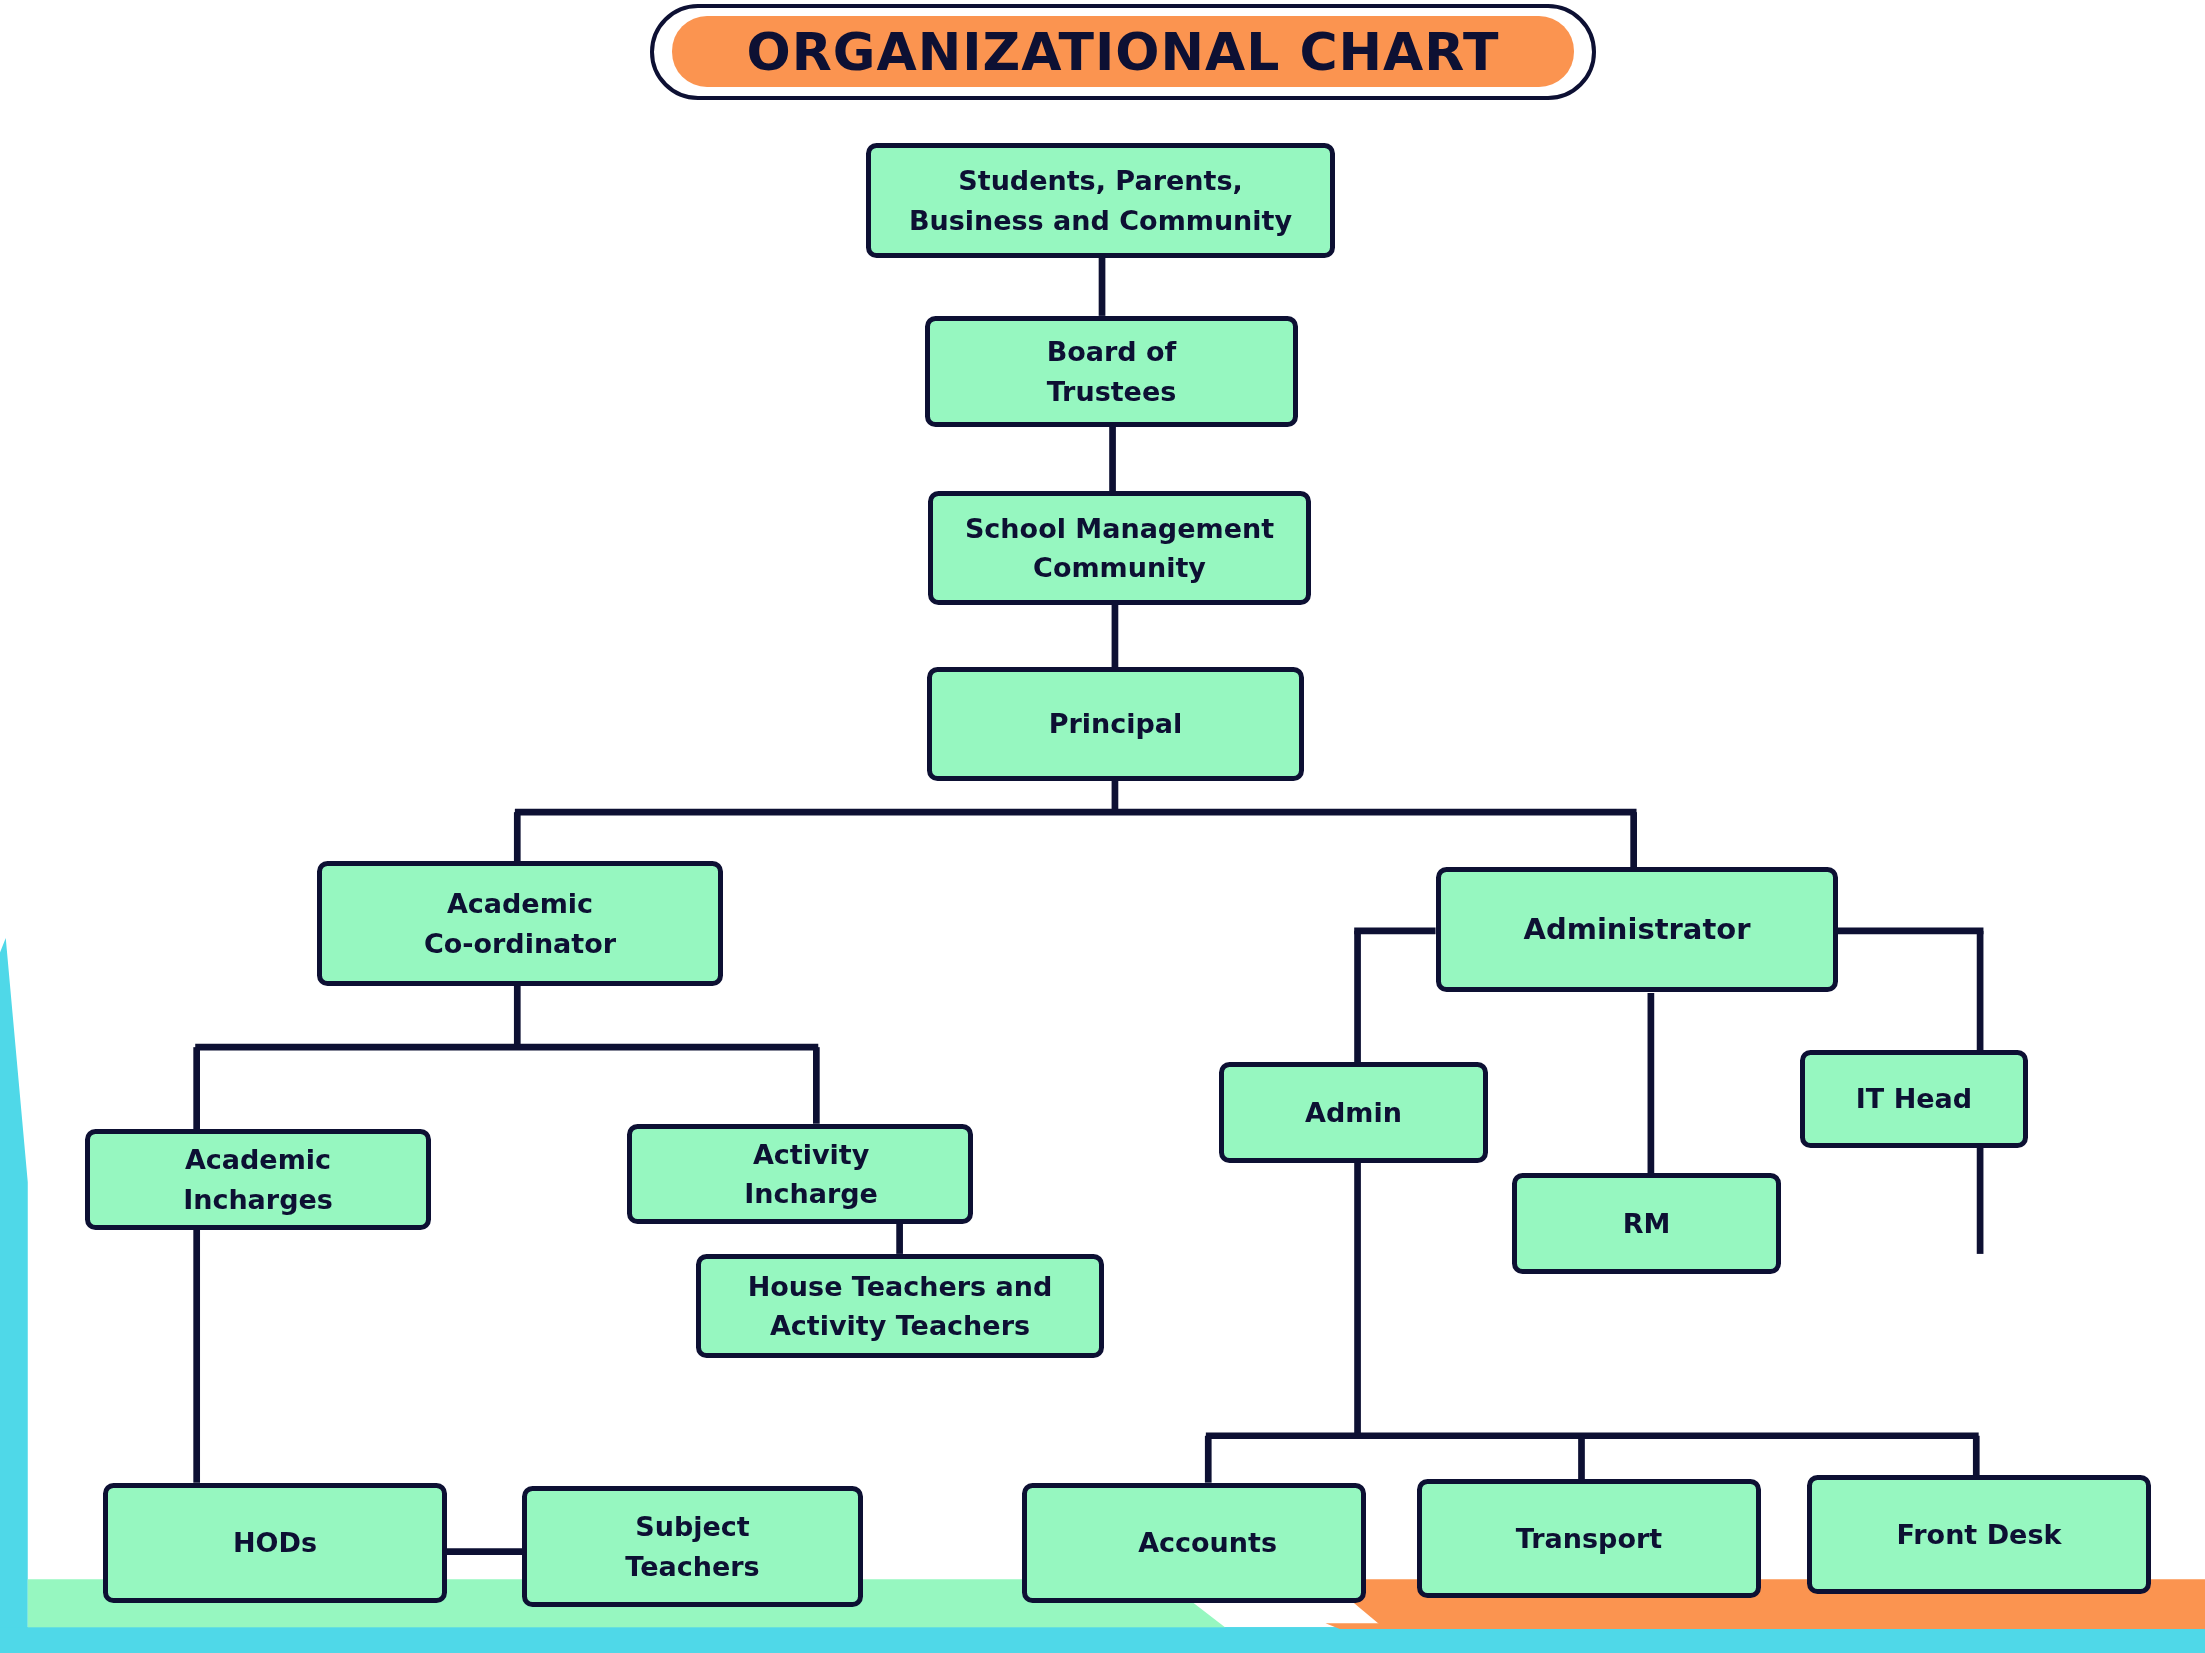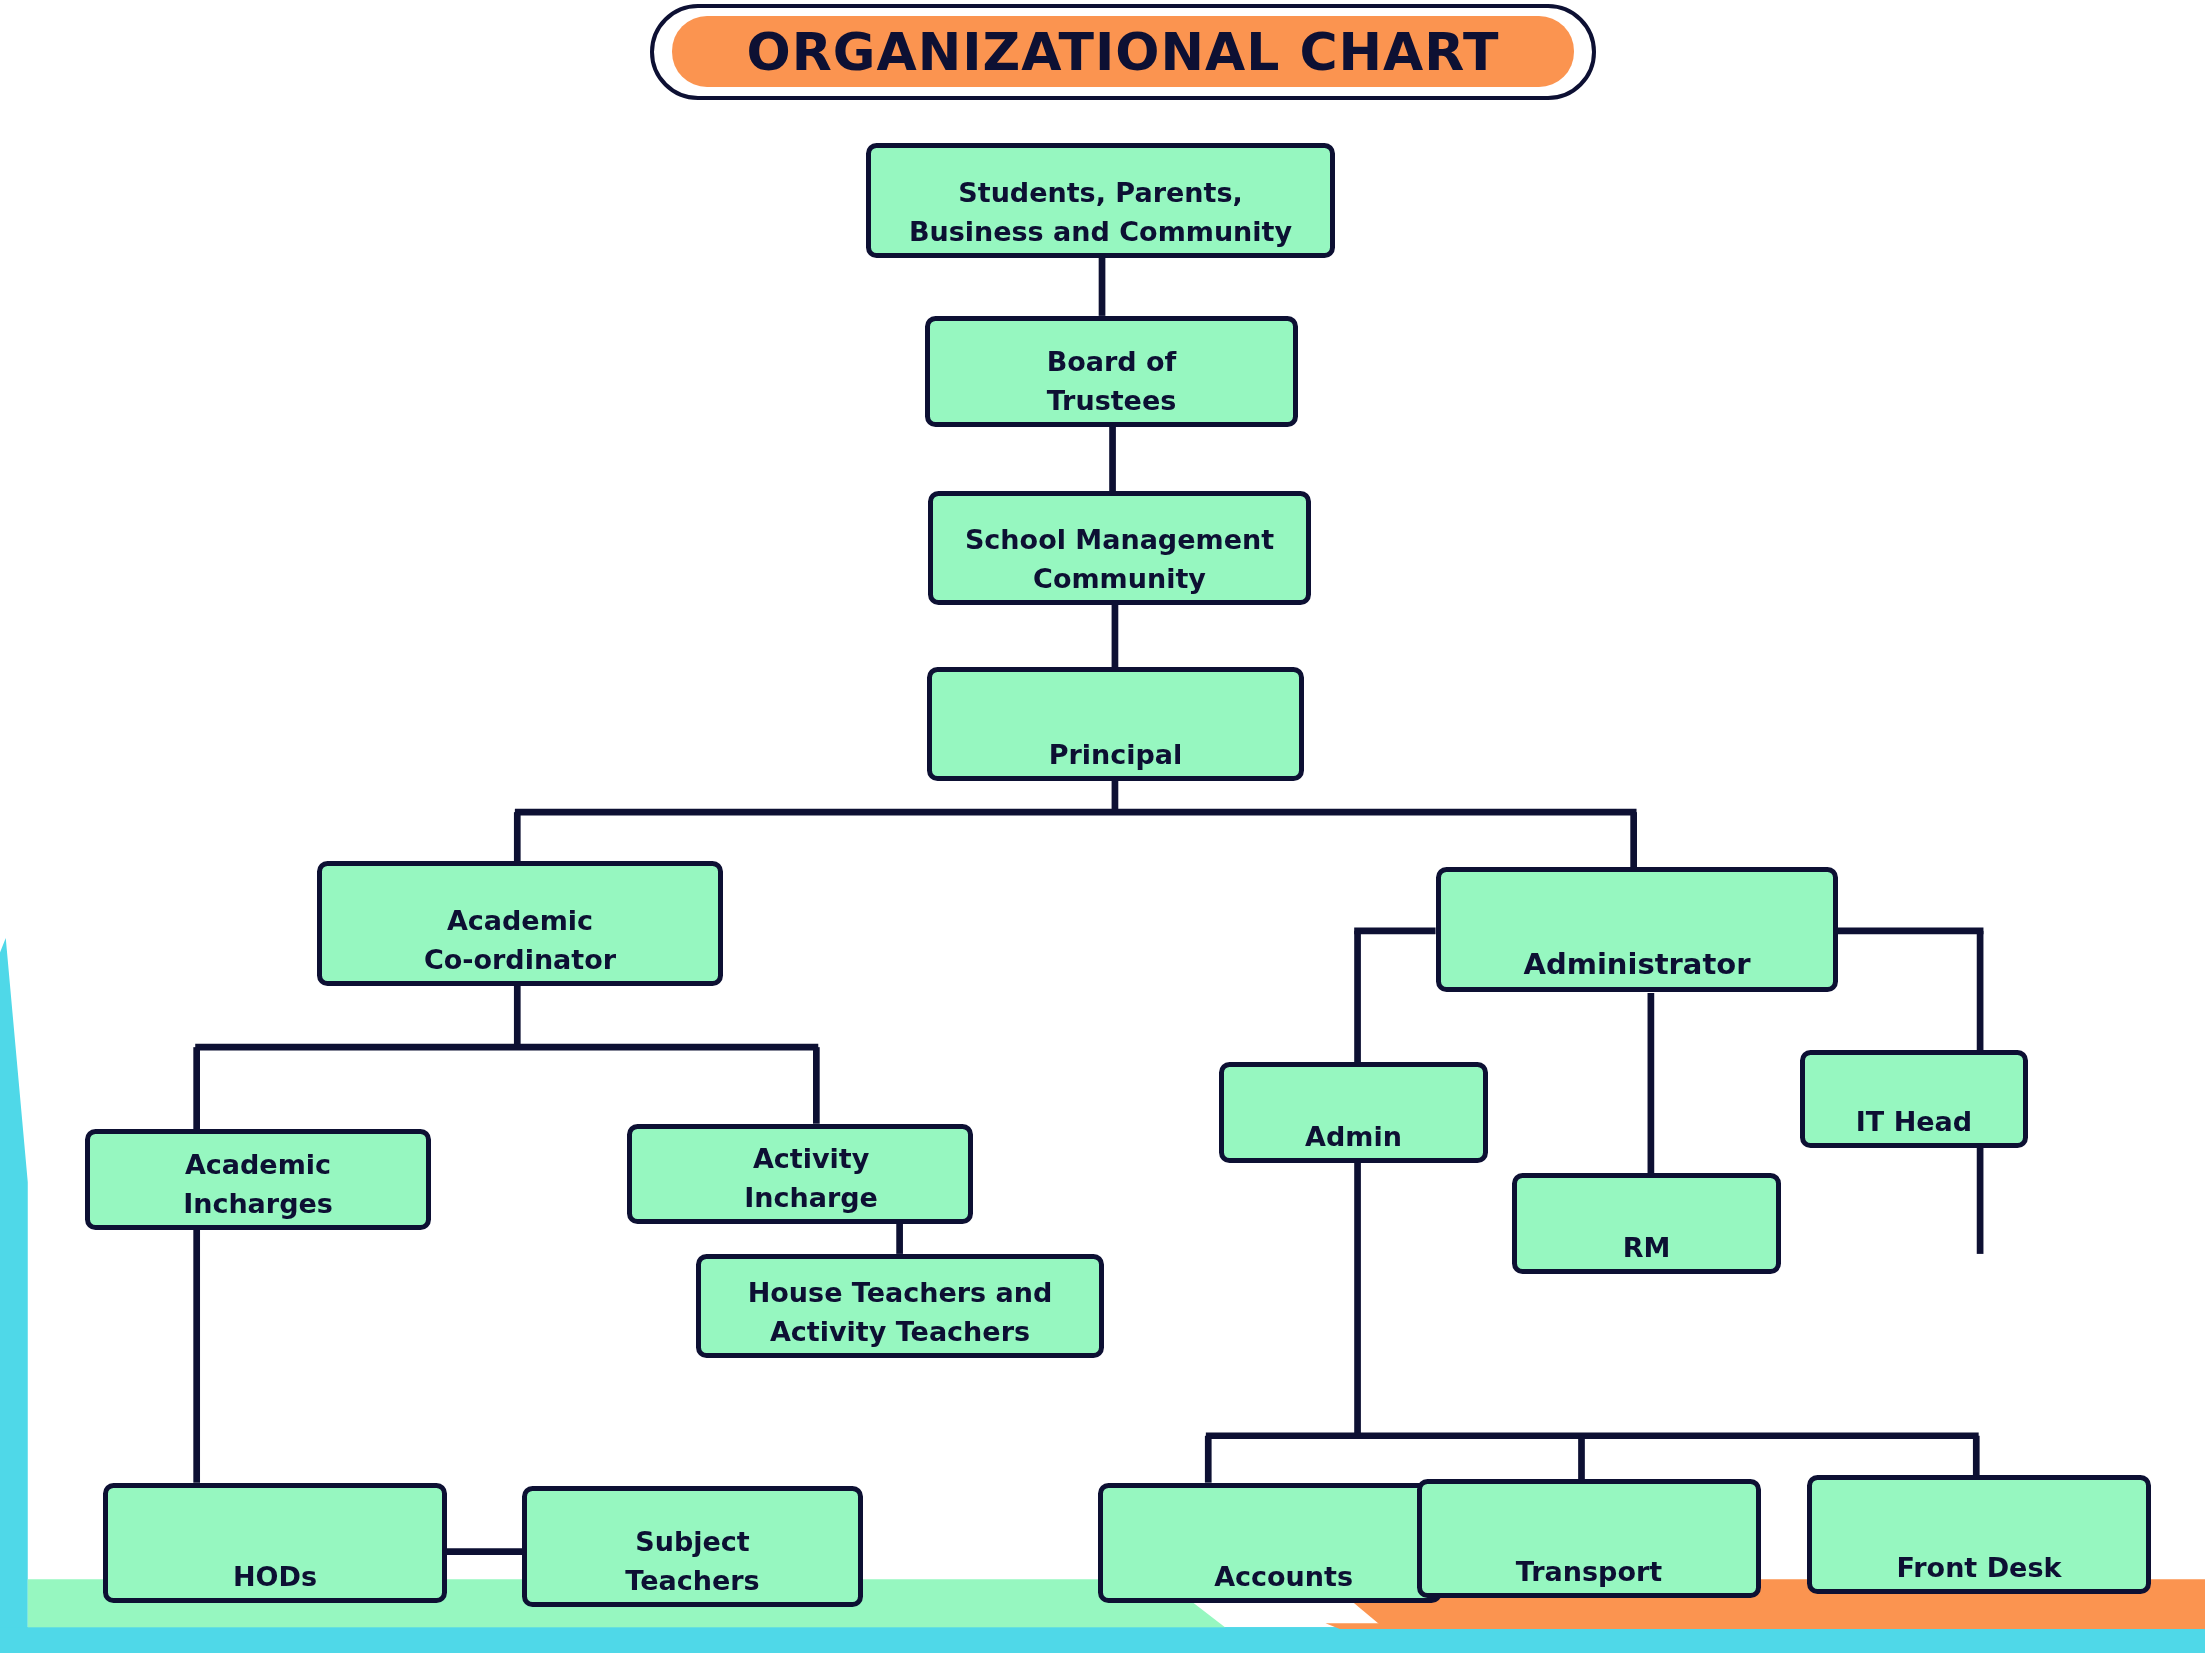--- a/index.html
+++ b/index.html
@@ -71,21 +71,21 @@
     white-space: nowrap;
   }
   
   .node {
     position: absolute;
     box-sizing: border-box;
     background: #96F7C0;
     border: 5.3px solid #0d1033;
     border-radius: 10.5px;
     display: flex;
-    align-items: flex-end;
+    align-items: center;
     justify-content: center;
     text-align: center;
     color: #0d1033;
     font-family: "DejaVu Sans", sans-serif;
     font-weight: bold;
     font-size: 27px;
     line-height: 1.45;
     padding: 1.9px 4.8px;
     z-index: 5;
   }
@@ -224,21 +224,21 @@
 
   <div class="node" style="left:103px; top:1483px; width:344px; height:120px;">
     <span class="nlabel">HODs</span>
   </div>
 
   <div class="node" style="left:522px; top:1486px; width:341px; height:121px;">
     <span class="nlabel">Subject
 Teachers</span>
   </div>
 
-  <div class="node" style="left:1098px; top:1483px; width:344px; height:120px;padding-left:32px;">
+  <div class="node" style="left:1022px; top:1483px; width:344px; height:120px;padding-left:32px;">
     <span class="nlabel">Accounts</span>
   </div>
 
   <div class="node" style="left:1417px; top:1479px; width:344px; height:119px;">
     <span class="nlabel">Transport</span>
   </div>
 
   <div class="node" style="left:1807px; top:1475px; width:344px; height:119px;">
     <span class="nlabel">Front Desk</span>
   </div>

